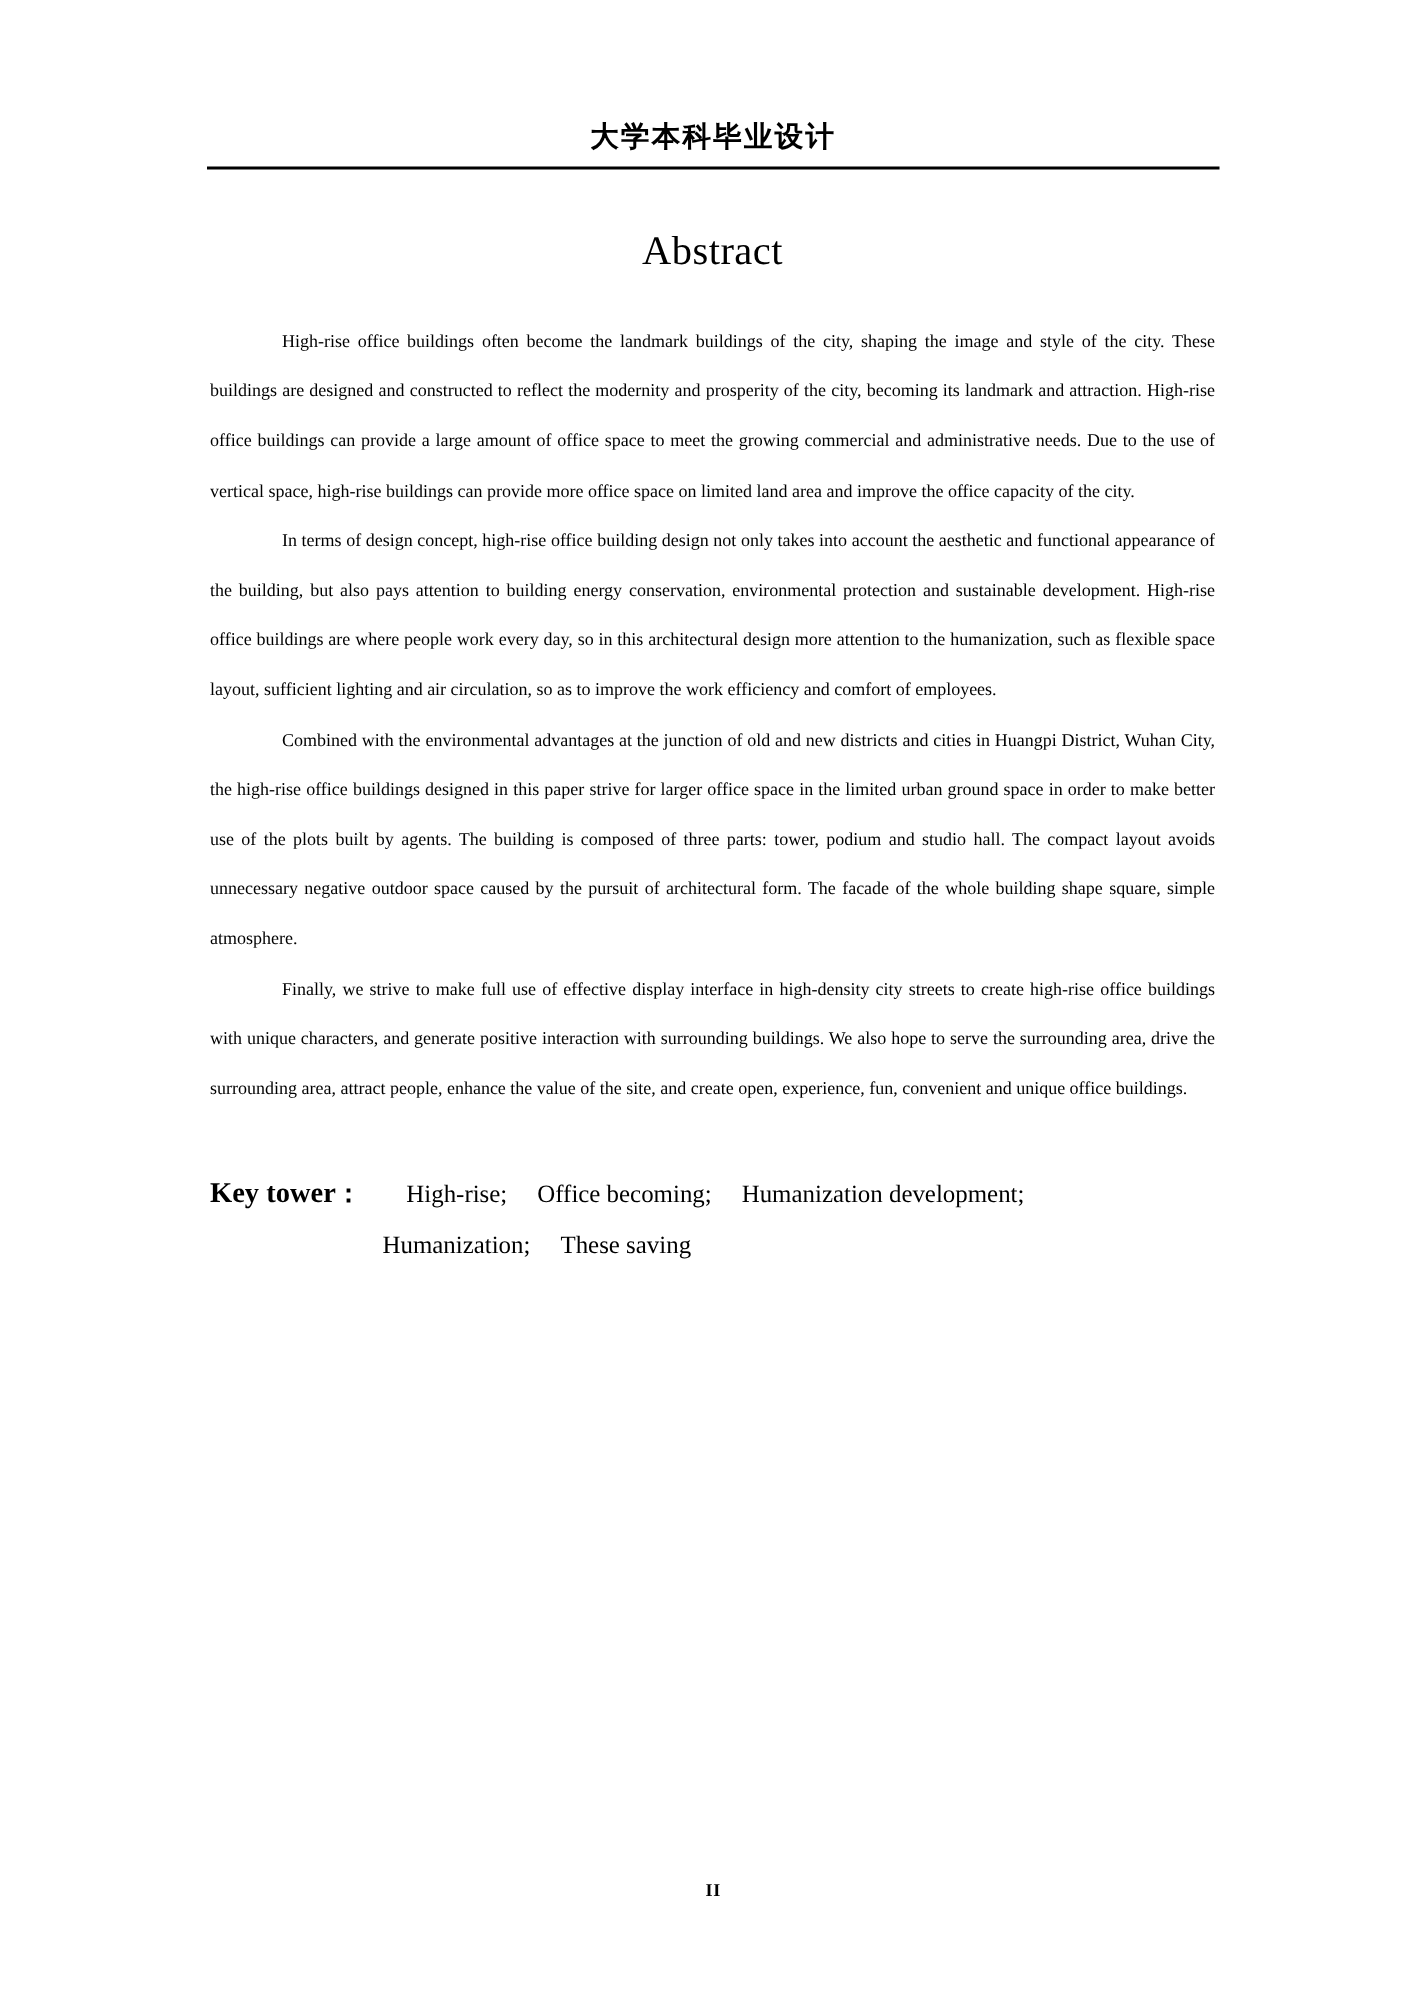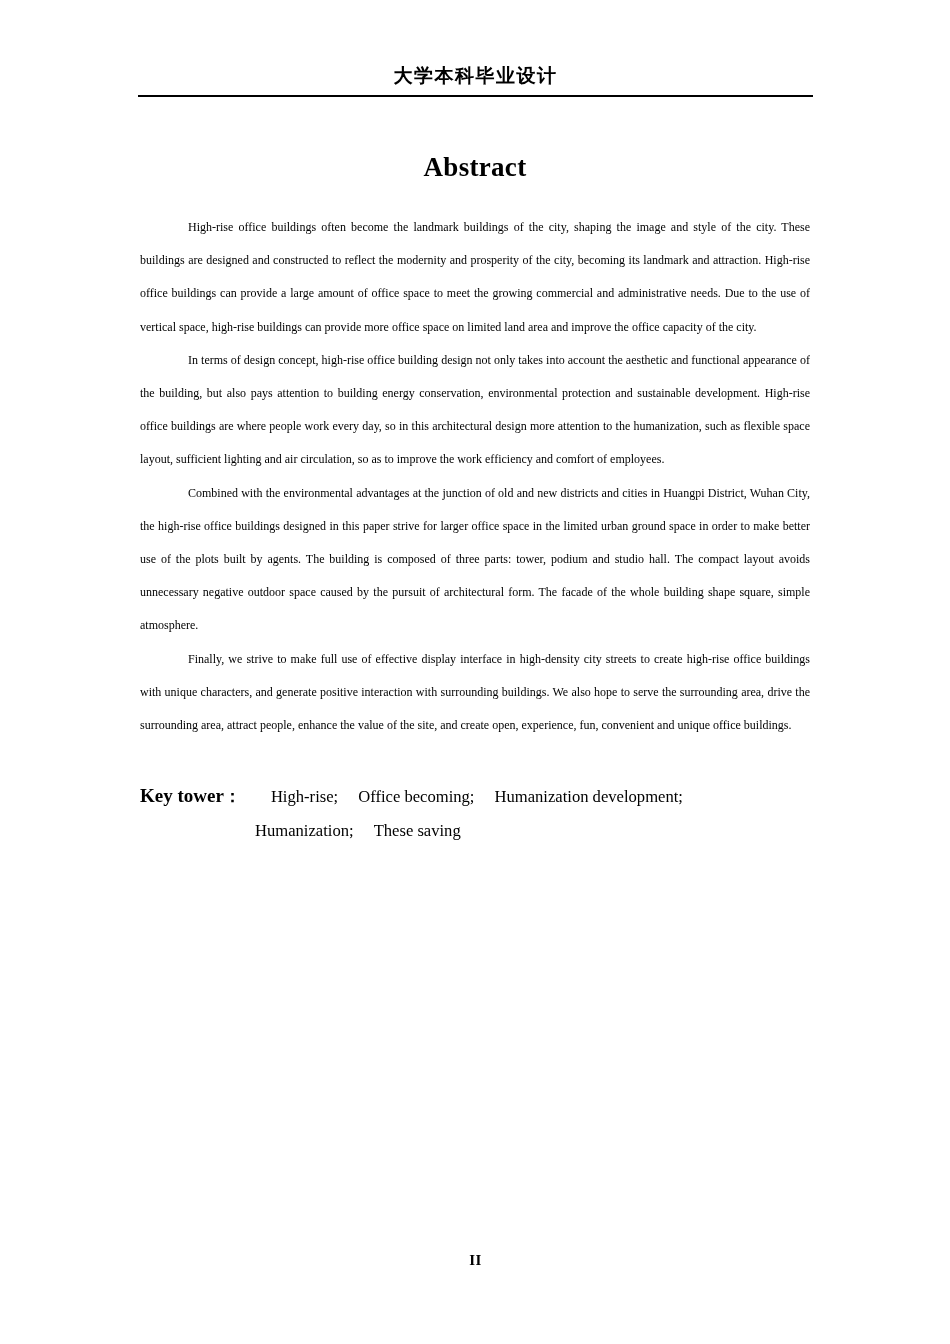--- a/index.html
+++ b/index.html
@@ -29,40 +29,41 @@
 
   .header-title {
     text-align: center;
     font-family: "DejaVu Sans", "Liberation Sans", sans-serif;
     font-weight: bold;
     font-size: 19px;
     letter-spacing: 1.5px;
     line-height: 26px;
     color: #000000;
     white-space: nowrap;
+    margin-top: 16px;
   }
 
   .header-rule {
     margin-top: 7px;
     border-top: 2px solid #000000;
     width: 100%;
     height: 0;
   }
 
   
   .content {
     position: absolute;
     left: 140px;
     top: 150px;
     width: 670px;
   }
 
   .doc-title {
     text-align: center;
-    font-weight: bold;
+    font-weight: normal;
     font-size: 27px;
     line-height: 34px;
     margin: 0 0 27px 0;
     letter-spacing: 0.3px;
   }
 
   .para {
     font-size: 12px;
     line-height: 33.2px;
     text-align: justify;
@@ -111,21 +112,21 @@
   
   .footer {
     position: absolute;
     left: 138px;
     top: 1250px;
     width: 675px;
     text-align: center;
   }
 
   .page-number {
-    font-size: 15px;
+    font-size: 12px;
     line-height: 20px;
     letter-spacing: 0.5px;
     font-weight: bold;
   }
 </style>
 </head>
 <body>
 
 <div class="page">
 

